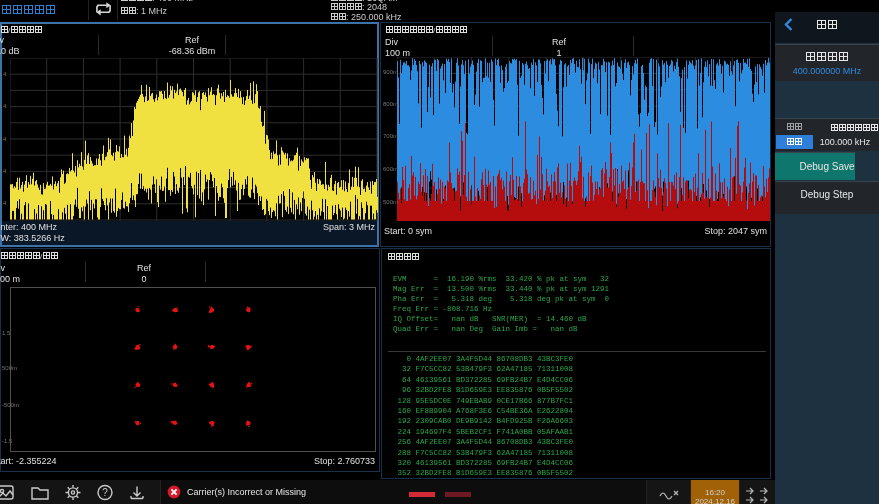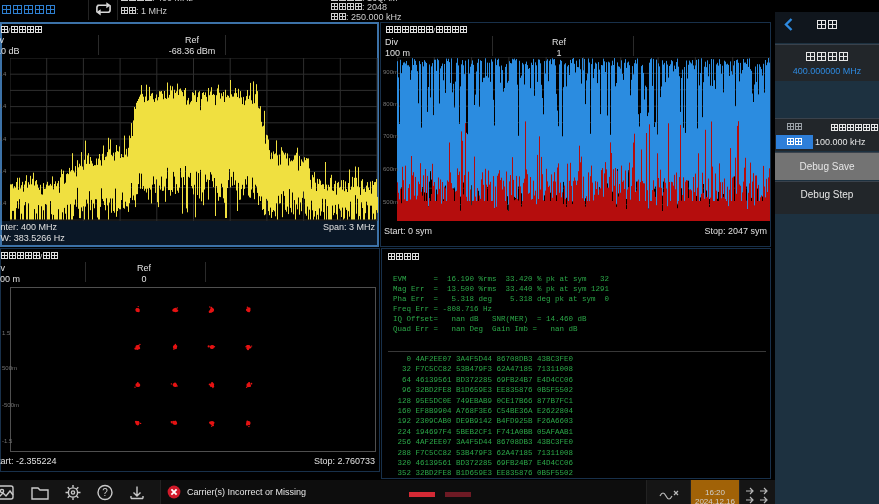--- a/index.html
+++ b/index.html
@@ -278,23 +278,23 @@
   </div>
   <div class="abs" style="left:0;top:32px;width:104px;height:37px;background:#22262a;border-top:1px solid #3a424c">
     <div class="abs" style="left:0;top:7px;width:104px;text-align:center;color:#e6e6e6;line-height:9px"><i class="g s9"></i><i class="g s9"></i><i class="g s9"></i><i class="g s9"></i></div>
     <div class="abs" style="left:0;top:21px;width:104px;text-align:center;font-size:9px;color:#2e8ae0">400.000000 MHz</div>
   </div>
   <div class="abs" style="left:0;top:106px;width:104px;height:33px;background:#22262a;border-top:1px solid #3a424c">
     <div class="abs" style="left:1px;top:4px;width:37px;text-align:center;color:#9aa0a6;line-height:8px"><i class="g s7"></i><i class="g s7"></i></div>
     <div class="abs" style="left:1px;top:16px;width:37px;height:14px;background:#2e7fd9"></div>
     <div class="abs" style="left:1px;top:19px;width:37px;text-align:center;color:#fff;line-height:8px"><i class="g s7"></i><i class="g s7"></i></div>
     <div class="abs" style="left:42px;top:5px;width:61px;text-align:right;color:#e6e6e6;line-height:8px"><i class="g s7"></i><i class="g s7"></i><i class="g s7"></i><i class="g s7"></i><i class="g s7"></i><i class="g s7"></i></div>
-    <div class="abs" style="left:40px;top:18px;width:60px;font-size:9px;color:#e6e6e6">100.000 kHz</div>
-  </div>
-  <div class="abs" style="left:0;top:140px;width:104px;height:28px;background:#737373;border-top:1px solid #3a424c">
+    <div class="abs" style="left:40px;top:18px;width:60px;text-align:center;font-size:9px;color:#e6e6e6">100.000 kHz</div>
+  </div>
+  <div class="abs" style="left:0;top:140px;width:80px;height:28px;background:#0f766e;border-top:1px solid #3a424c">
     <div class="abs" style="left:0;top:9px;width:104px;text-align:center;font-size:10px;color:#e6e6e6">Debug Save</div>
   </div>
   <div class="abs" style="left:0;top:169px;width:104px;height:33px;background:#22262a;border-top:1px solid #3a424c">
     <div class="abs" style="left:0;top:8px;width:104px;text-align:center;font-size:10px;color:#e6e6e6">Debug Step</div>
   </div>
 </div>
 
 <div class="abs" style="left:0;top:480px;width:775px;height:24px;background:#0d0d0d">
   <div class="abs" style="left:0;top:0;width:160px;height:24px;background:#141414"></div>
   <svg class="abs" style="left:-4px;top:3px" width="170" height="19" viewBox="0 0 170 19" fill="none" stroke="#c9c9c9" stroke-width="1.4">

